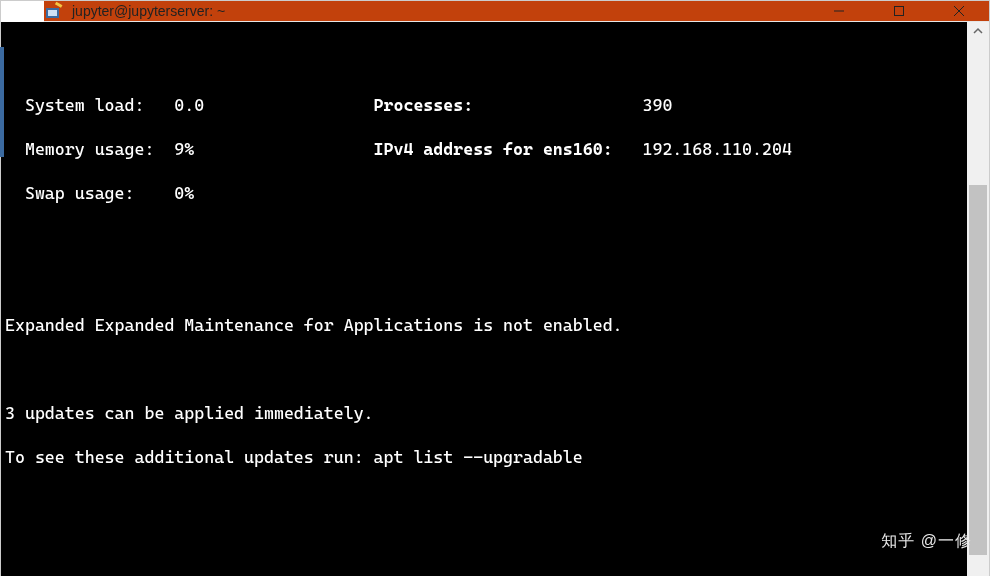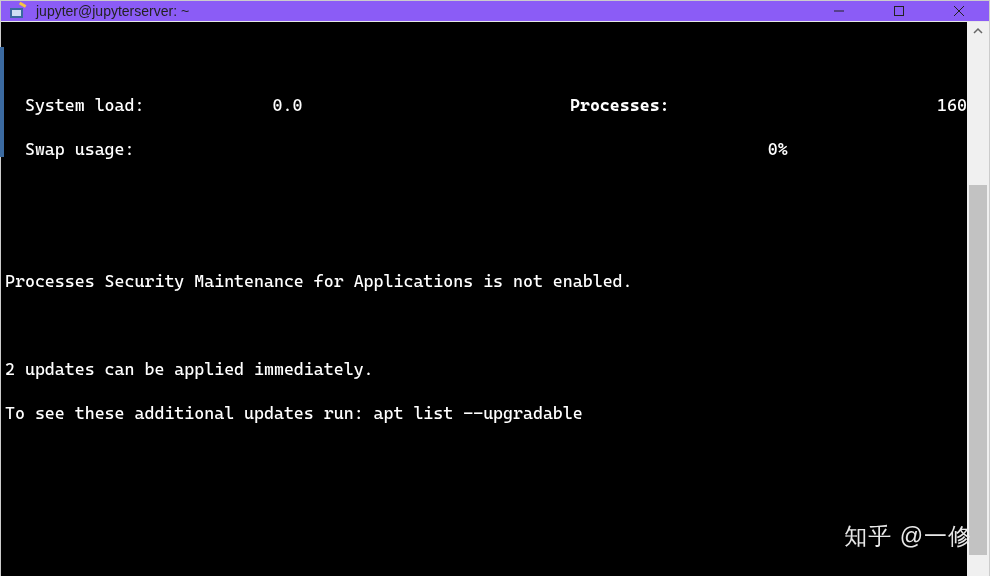--- a/index.html
+++ b/index.html
@@ -1,34 +1,34 @@
 <!DOCTYPE html>
 <html><head>
 <meta charset="utf-8">
 <style>
   * { margin: 0; padding: 0; box-sizing: border-box; }
   html, body { width: 990px; height: 576px; font-family: "Segoe UI", Arial, sans-serif; background: #fff; overflow: hidden; }
   .window { width: 990px; height: 576px; display: flex; flex-direction: column; border: 1px solid #ccc; }
-  .titlebar { height: 45px; background: #8b5cf6; display: flex; align-items: center; padding-left: 7px; border-bottom: 1px solid #e6e6e6; }
+  .titlebar { height: 45px; background: #c2410c; display: flex; align-items: center; padding-left: 0; border-bottom: 1px solid #e6e6e6; margin-left: 43px; }
   .app-icon { width: 20px; height: 20px; margin-right: 8px; display: flex; align-items: center; justify-content: center; }
   .title-text { font-size: 14px; color: #222; flex: 1; }
   .win-controls { display: flex; height: 100%; }
   .win-btn { width: 60px; display: flex; align-items: center; justify-content: center; cursor: pointer; }
   .win-btn svg { width: 12px; height: 12px; stroke: #222; stroke-width: 1; fill: none; }
   .term-wrap { flex: 1; display: flex; background: #000; }
   .terminal { flex: 1; background: #000; color: #fff; font-family: "Cascadia Mono","Consolas","Courier New",monospace; font-size: 17px; line-height: 22px; padding: 6px 0 0 4px; white-space: pre; overflow: hidden; }
   .scrollbar { width: 22px; background: #f0f0f0; position: relative; }
   .scroll-arrow { height: 18px; display: flex; align-items: center; justify-content: center; color: #555; }
   .scroll-track { position: absolute; top: 18px; bottom: 18px; left: 0; right: 0; }
   .scroll-thumb { position: absolute; left: 2px; right: 2px; top: 145px; height: 370px; background: #c2c2c2; border-radius: 0; }
-  .stats-row { display: flex; justify-content: space-between; }
+  .stats-row { display: flex; }
   .stat-label-l { display: inline-block; width: 17ch; padding-left: 2ch; }
   .stat-val-l { display: inline-block; width: 20ch; }
   .stat-label-r { display: inline-block; width: 27ch; font-weight: bold; }
-  .watermark { position: absolute; right: 18px; bottom: 24px; color: #e8e8e8; font-family: "Microsoft YaHei",sans-serif; font-size: 23px; font-weight: 400; letter-spacing: 1px; pointer-events: none; }
+  .watermark { position: absolute; right: 18px; bottom: 24px; color: #e8e8e8; font-family: "Microsoft YaHei",sans-serif; font-size: 16px; font-weight: 400; letter-spacing: 1px; pointer-events: none; }
   .blueedge { position:absolute; left:0; top:47px; width:4px; height:110px; background:#3b6aa0; }
 </style>
 </head>
 <body>
 
 <div class="window">
   <div class="titlebar">
     <span class="app-icon">
       <svg viewBox="0 0 20 20">
           <rect x="2" y="7" width="13" height="10" fill="#3b6aa0"></rect>
@@ -53,27 +53,28 @@
             <line x1="1" y1="1" x2="11" y2="11"></line>
             <line x1="11" y1="1" x2="1" y2="11"></line>
           </svg>
         </div>
     </div>
   </div>
 
   <div class="term-wrap">
     <div class="terminal">
 <div> </div>
-<div class="stats-row"><span class="stat-label-l">System load:</span><span class="stat-val-l">0.0</span><span class="stat-label-r">Processes:</span><span>160</span></div>
+<div class="stats-row"><span class="stat-label-l">System load:</span><span class="stat-val-l">0.0</span><span class="stat-label-r">Processes:</span><span>390</span></div>
+<div class="stats-row"><span class="stat-label-l">Memory usage:</span><span class="stat-val-l">9%</span><span class="stat-label-r">IPv4 address for ens160:</span><span>192.168.110.204</span></div>
 <div class="stats-row"><span class="stat-label-l">Swap usage:</span><span class="stat-val-l">0%</span></div>
 <div> </div>
 <div> </div>
-<div>Processes Security Maintenance for Applications is not enabled.</div>
+<div>Expanded Expanded Maintenance for Applications is not enabled.</div>
 <div> </div>
-<div>2 updates can be applied immediately.</div>
+<div>3 updates can be applied immediately.</div>
 <div>To see these additional updates run: apt list --upgradable</div>
 <div> </div>
 
 
 
 
 
 
 
 

